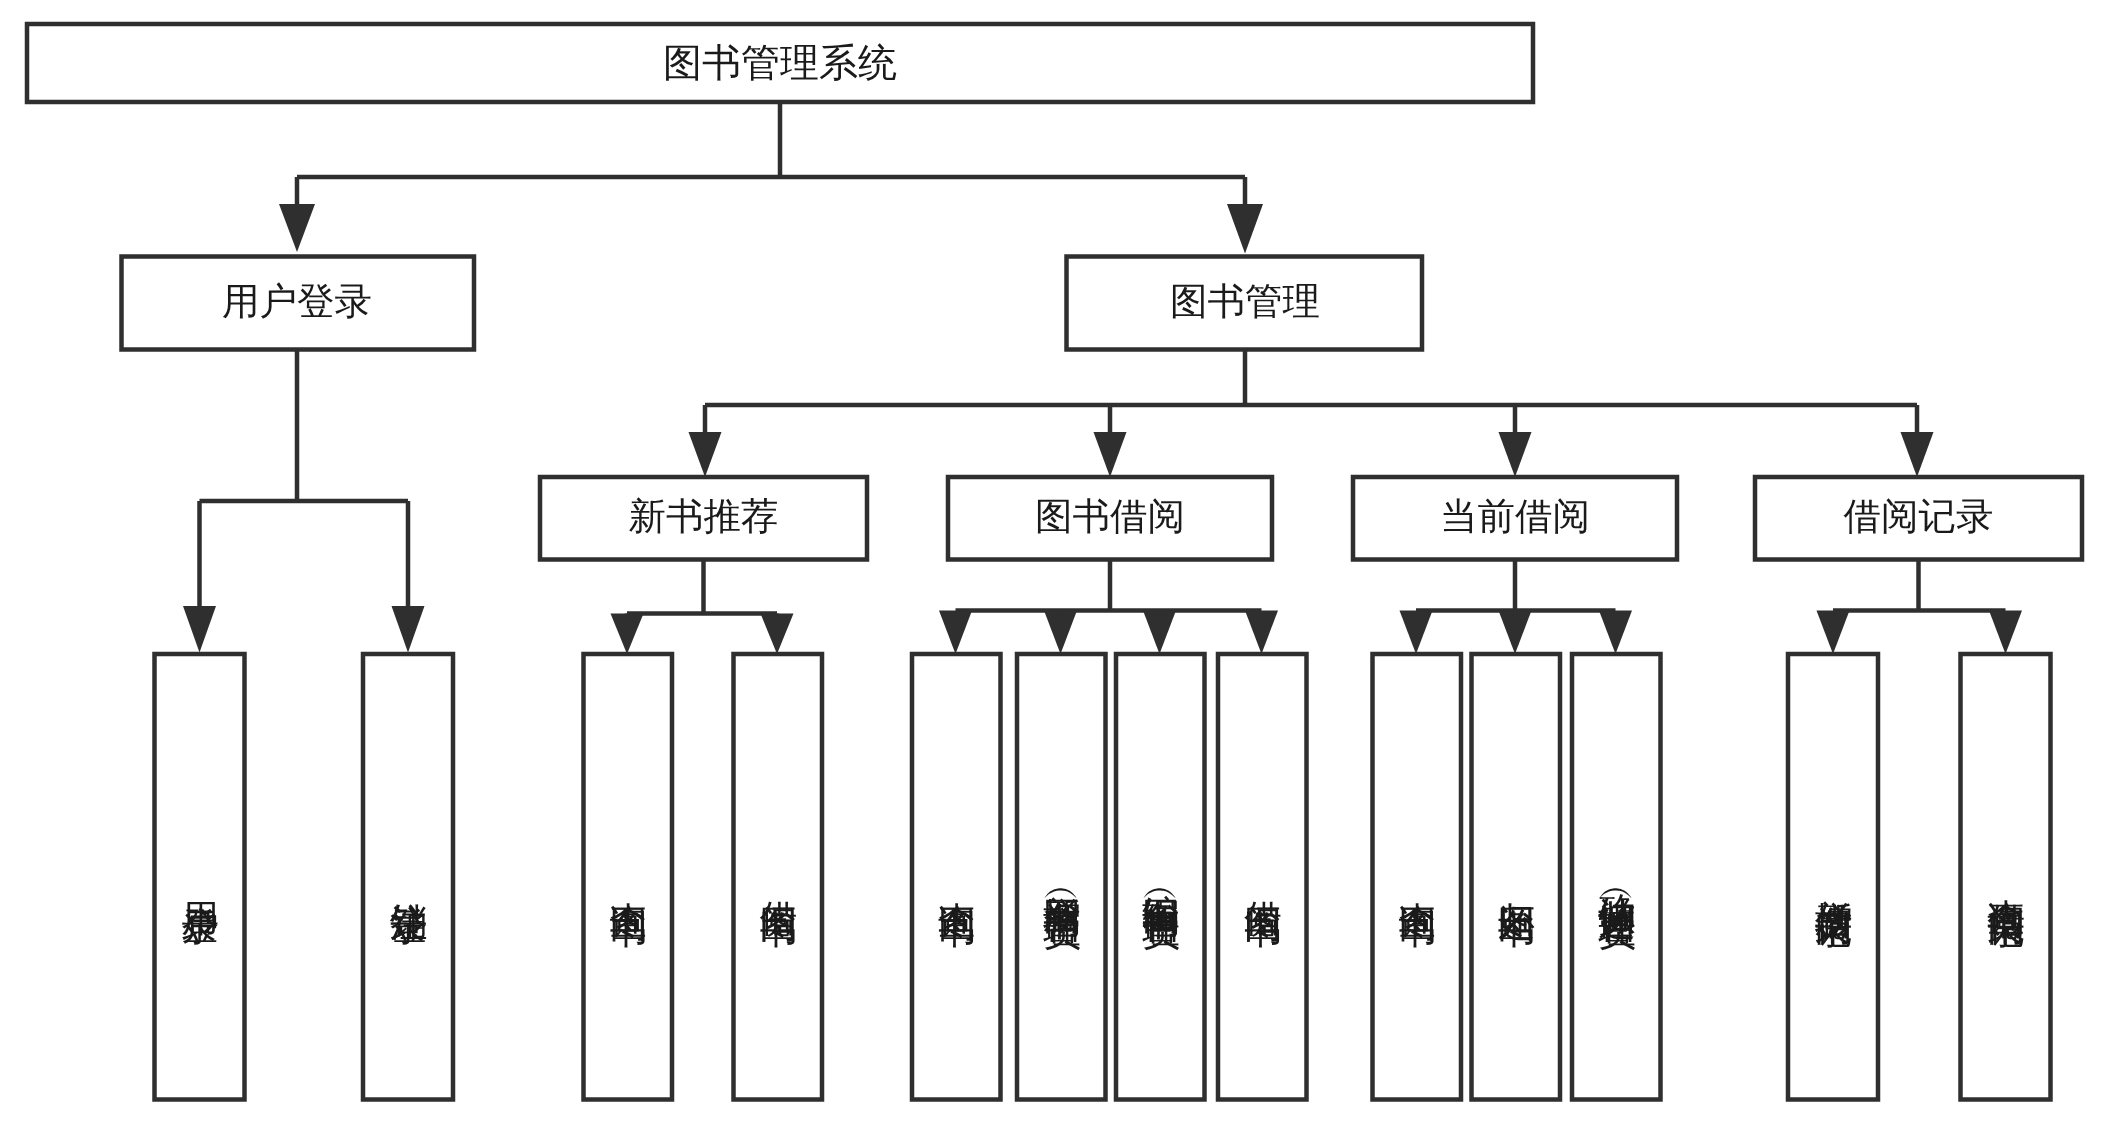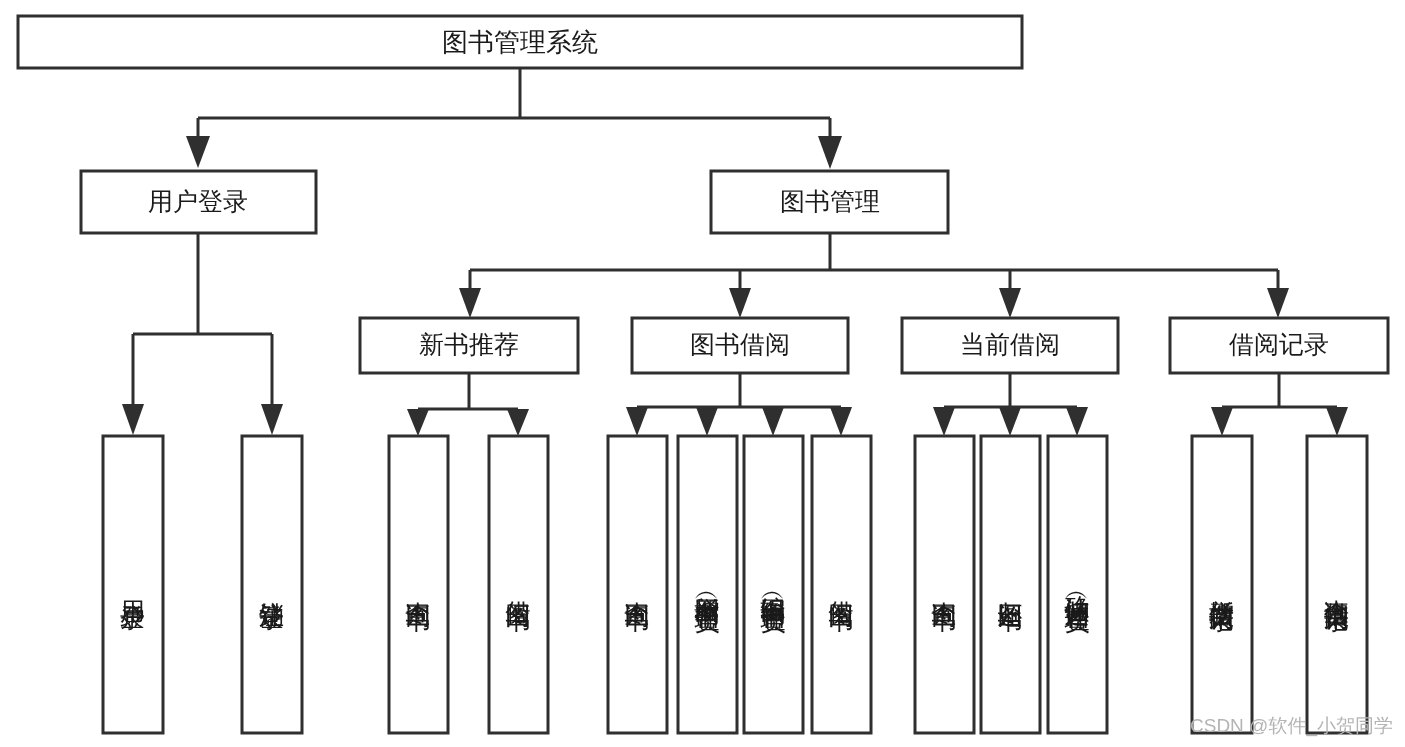--- a/index.html
+++ b/index.html
@@ -207,15 +207,14 @@
   <div class="leaf-label" style="left:744px; top:436px; width:59px; height:297px;">编辑图书（管理员）</div>
   <div class="leaf-label" style="left:812px; top:436px; width:59px; height:297px;">借阅图书</div>
 
   <div class="leaf-label" style="left:915px; top:436px; width:59px; height:297px;">查询图书</div>
   <div class="leaf-label" style="left:981px; top:436px; width:59px; height:297px;">归还图书</div>
   <div class="leaf-label" style="left:1048px; top:436px; width:59px; height:297px;">确认归还（管理员）</div>
 
   <div class="leaf-label" style="left:1192px; top:436px; width:60px; height:297px;">新增借阅记录</div>
   <div class="leaf-label" style="left:1307px; top:436px; width:60px; height:297px;">查询借阅记录</div>
 
-  <div class="watermark">CSDN @软件_小贺同学</div>
 
 </div>
 
 </body></html>

